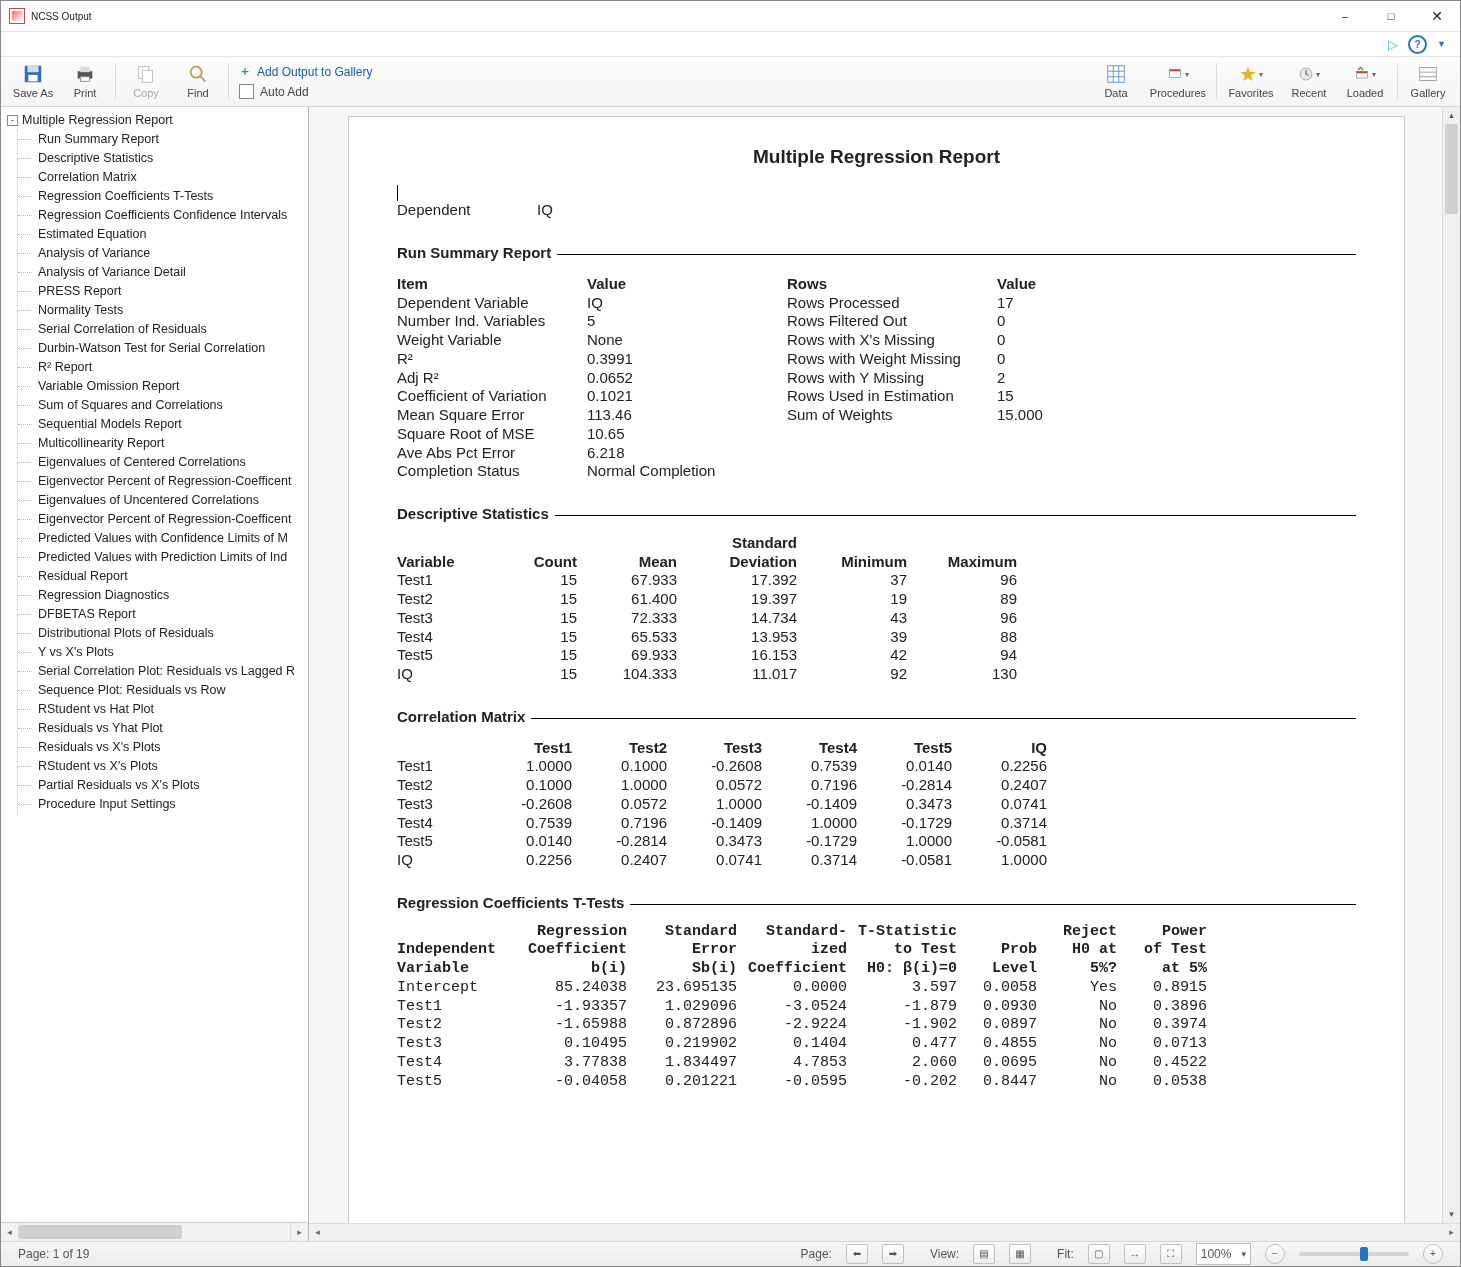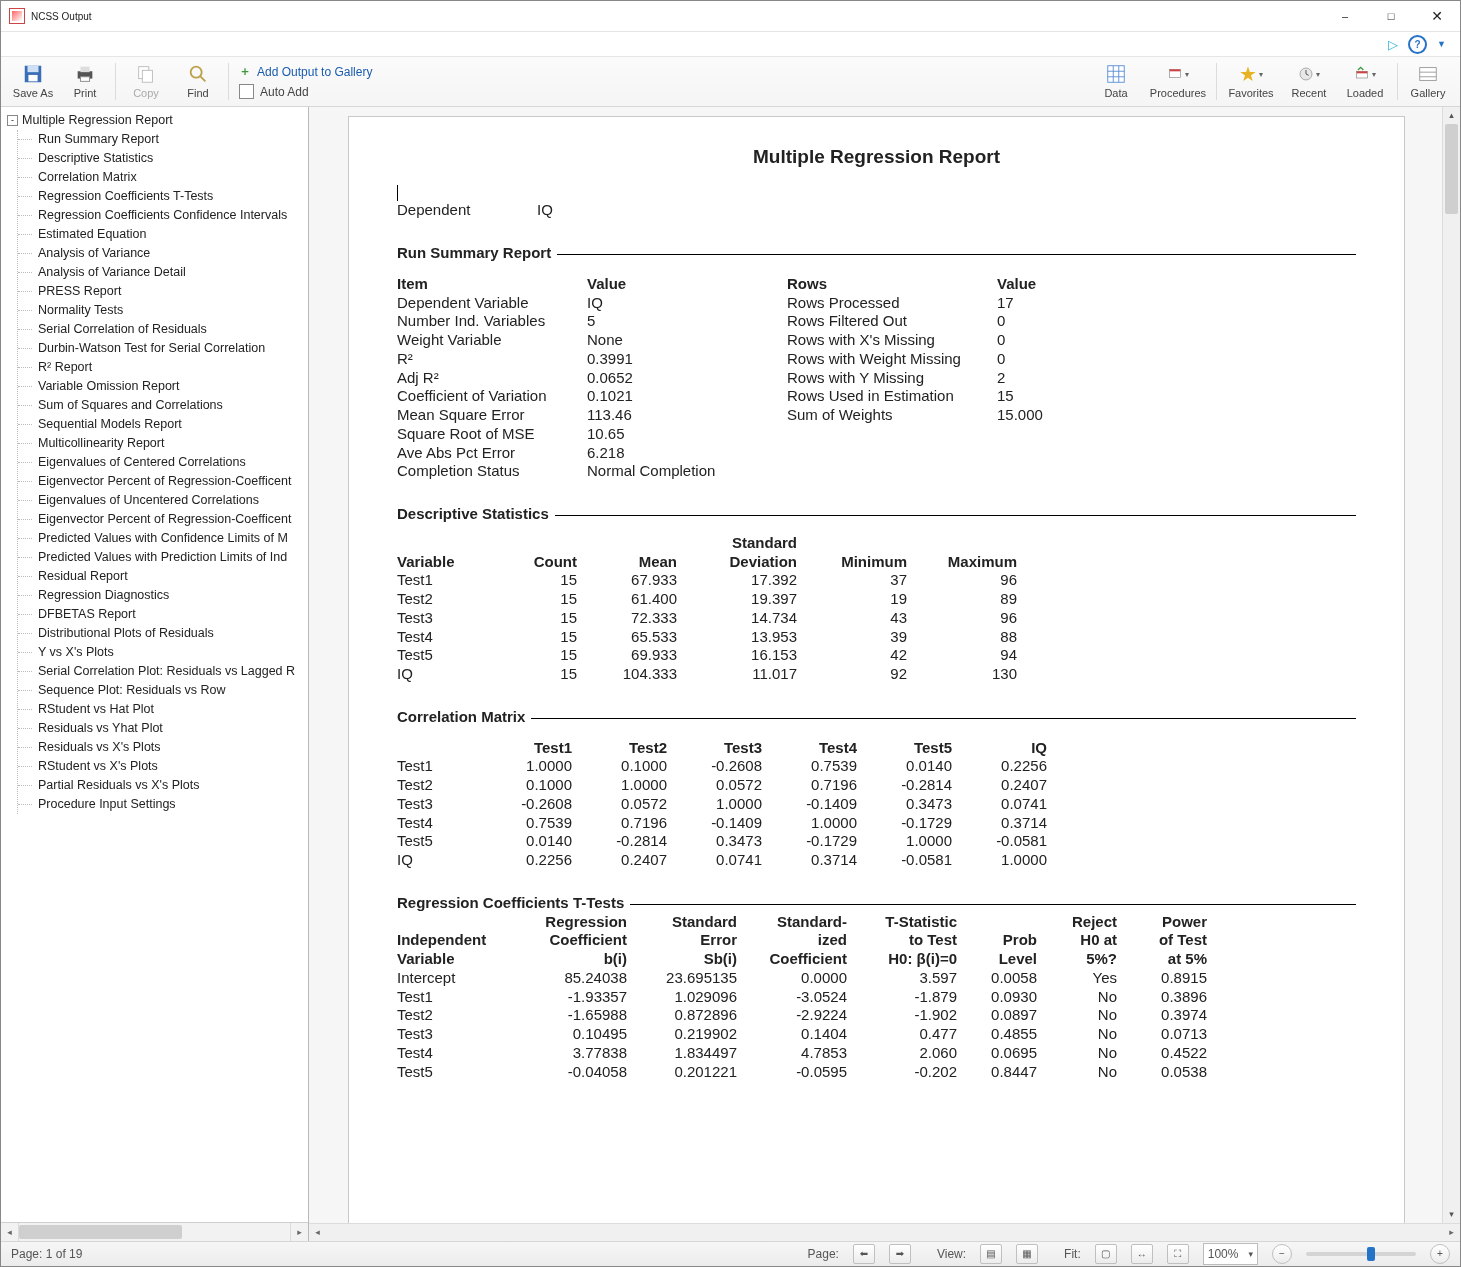--- a/index.html
+++ b/index.html
@@ -41,40 +41,40 @@
 .nav-scroll .sbtn.last { border-left:1px solid #dcdcdc; border-right:none;}
 .content { flex:1 1 auto; display:flex; flex-direction:column; min-width:0; background:#f6f6f6;}
 .doc-wrap { flex:1 1 auto; overflow:hidden; padding:10px 18px 0 40px; position:relative;}
 .doc-page { width:1055px; height:1180px; background:#fff; box-shadow:0 0 0 1px #c9c9c9; padding:24px 48px 0 48px; box-sizing:border-box; font-family: Arial, sans-serif; font-size:15px; line-height:1.25; overflow:hidden;}
 .vscroll { position:absolute; right:0; top:0; bottom:0; width:17px; background:#f0f0f0; border-left:1px solid #dcdcdc;}
 .vscroll .arrow { height:17px; display:flex; align-items:center; justify-content:center; font-size:9px; color:#555;}
 .vscroll .track { position:relative; height:calc(100% - 34px);}
 .vscroll .thumb { position:absolute; left:2px; right:2px; top:0; height:90px; background:#cfcfcf; border-radius:2px;}
 .content .hscroll { height:18px; background:#f0f0f0; border-top:1px solid #dcdcdc; display:flex; align-items:stretch;}
 .content .hscroll .sbtn { width:17px; display:flex;align-items:center;justify-content:center;color:#666; font-size:9px;}
-.statusbar { height:26px; background:linear-gradient(#f6f6f6,#ececec); display:flex; align-items:center; font-size:12px; color:#555; padding:0 10px; gap:14px;}
+.statusbar { height:26px; background:linear-gradient(#f6f6f6,#ececec); display:flex; align-items:center; font-size:12px; color:#555; padding:0 17px; gap:14px;}
 .statusbar .spacer { flex:1;}
 .sb-btn { width:20px; height:18px; border:1px solid #c0c0c0; background:linear-gradient(#fff,#ececec); display:flex; align-items:center; justify-content:center; font-size:10px; color:#555; border-radius:2px;}
 .zoom-select { height:20px; border:1px solid #bcbcbc; background:#fff; font-size:12px; padding:0 4px; display:flex; align-items:center;}
 .zoom-slider { width:110px; height:4px; background:#d4d4d4; position:relative; border-radius:2px;}
 .zoom-slider .knob { position:absolute; top:-5px; left:55%; width:8px; height:14px; background:#2573c8; border-radius:2px;}
 .doc-page h1.report-title { text-align:center; font-size:19px; font-weight:bold; margin:4px 0 14px;}
 .meta-row { display:flex; gap:40px;}
 .meta-lbl { width:100px;}
 .section-title { font-weight:bold; margin-top:24px; display:flex; align-items:center; white-space:nowrap;}
 .section-title .line { flex:1; border-top:1px solid #000; margin-left:6px; transform:translateY(1px);}
 .cursor-line { display:inline-block; width:1px; height:16px; background:#000; vertical-align:middle;}
 .rs-grid { display:grid; grid-template-columns: 190px 200px 210px 120px; margin-top:12px;}
 .rs-hdr { font-weight:bold;}
 .ds-grid { display:grid; grid-template-columns: 100px 80px 100px 120px 110px 110px; text-align:right; margin-top:10px;}
 .ds-grid .lh { text-align:left;}
 .ds-hdr { font-weight:bold;}
 .cm-grid { display:grid; grid-template-columns: 80px repeat(6, 95px); text-align:right; margin-top:12px;}
 .cm-grid .lh { text-align:left;}
-.rc-grid { display:grid; grid-template-columns: 120px 110px 110px 110px 110px 80px 80px 90px; text-align:right; }
+.rc-grid { display:grid; grid-template-columns: 120px 110px 110px 110px 110px 80px 80px 90px; text-align:right; margin-top:10px;font-family:Liberation Mono, monospace;}
 .rc-grid .lh { text-align:left;}
 .rc-hdr { font-weight:bold;}
 svg.ticon-svg { width:22px; height:22px;}
 </style>
 </head>
 <body>
 
 <div class="window">
 
   <div class="titlebar">

